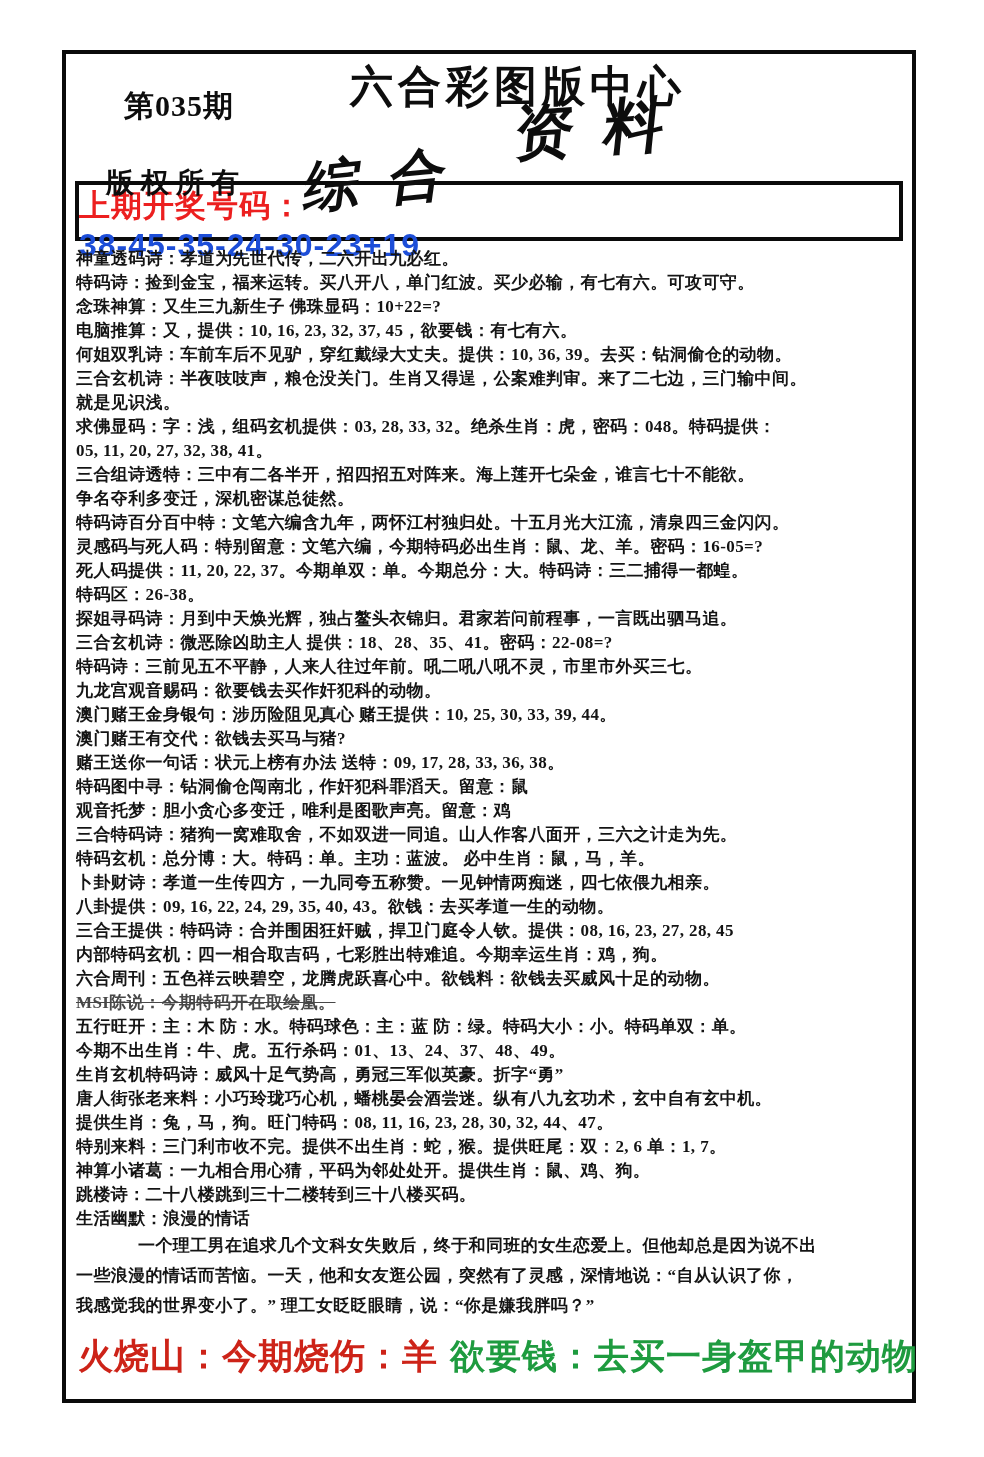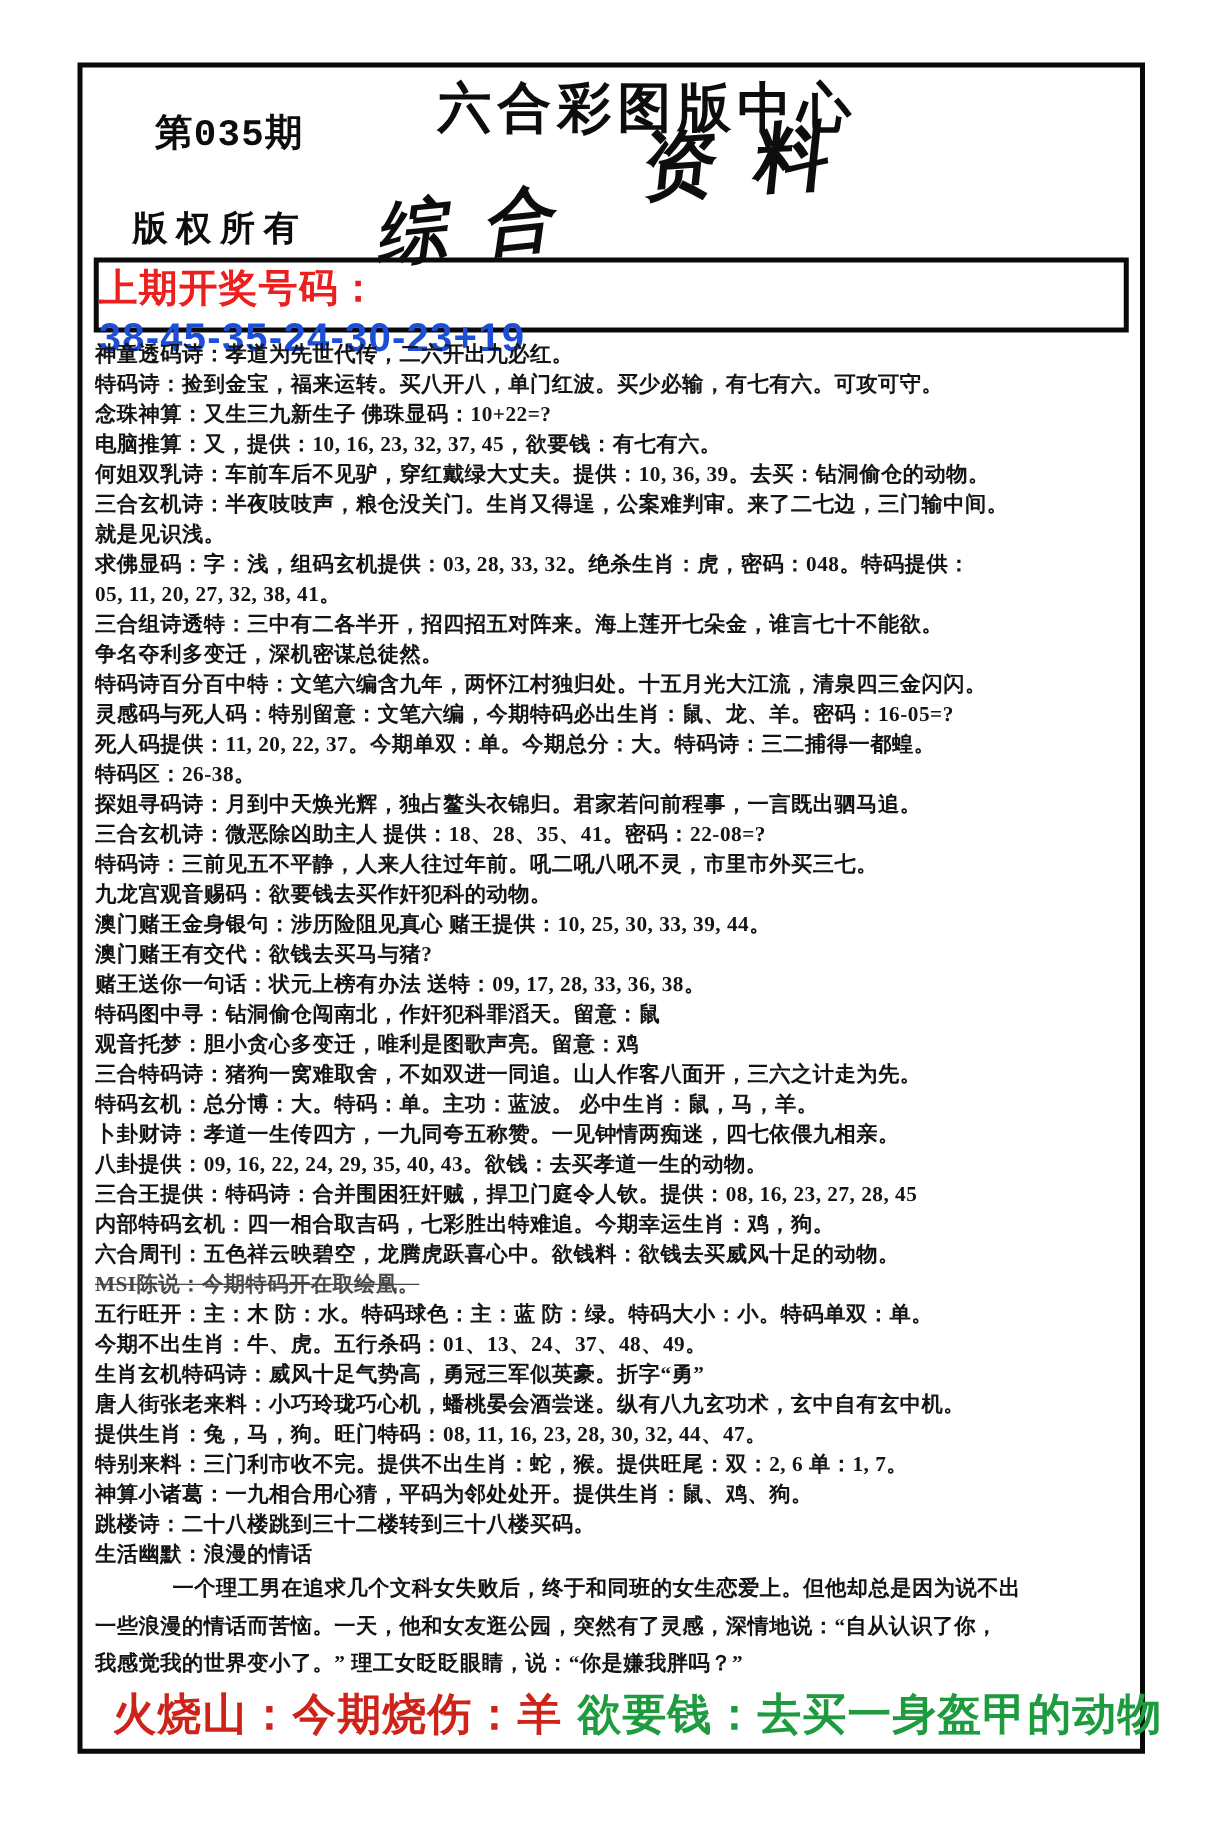--- a/index.html
+++ b/index.html
@@ -6,21 +6,21 @@
   body {
     width:984px; height:1457px; position:relative;
     background:#ffffff;
     font-family:"Liberation Serif", serif;
   }
   .page {
     position:absolute; left:62px; top:50px; width:854px; height:1353px;
     border:4px solid #0a0a0a; box-sizing:border-box; background:#fff;
   }
   
-  .header { position:relative; height:152px;font-family:Liberation Mono, monospace; }
+  .header { position:relative; height:127px; }
   .issue {
     position:absolute; left:58px; top:32px;
     font-size:30px; font-weight:900; color:#0d0d0d; letter-spacing:1px;
   }
   .title {
     position:absolute; left:284px; top:4px;
     font-size:43px; font-weight:900; color:#0d0d0d; letter-spacing:5px;
     white-space:nowrap;
   }
   .sub { position:absolute; font-weight:900; color:#0d0d0d; white-space:nowrap; }
@@ -46,22 +46,22 @@
   .bodytext { padding:6px 8px 0 10px; }
   .line {
     height:24px; line-height:24px; font-size:17px; font-weight:bold;
     color:#141414; letter-spacing:0.4px; white-space:nowrap; overflow:hidden;
   }
   .blurred { color:#474747; text-decoration:line-through; filter:blur(0.4px); }
   .humor { height:30px; line-height:30px; }
   .humor-first { text-indent:62px; }
   
   .footer {
-    position:absolute; left:0; bottom:4px; width:100%; box-sizing:border-box;
-    padding-left:24px; white-space:nowrap;
+    position:absolute; left:0; bottom:19px; width:100%; box-sizing:border-box;
+    padding-left:12px; white-space:nowrap;
   }
   .f-red   { color:#cd2318; font-size:35px; font-weight:900; letter-spacing:1px; }
   .f-green { color:#1e9b3f; font-size:35px; font-weight:900; letter-spacing:1px; margin-left:12px; }
 </style>
 </head>
 <body>
 
 <div class="page">
 
   <div class="header">

